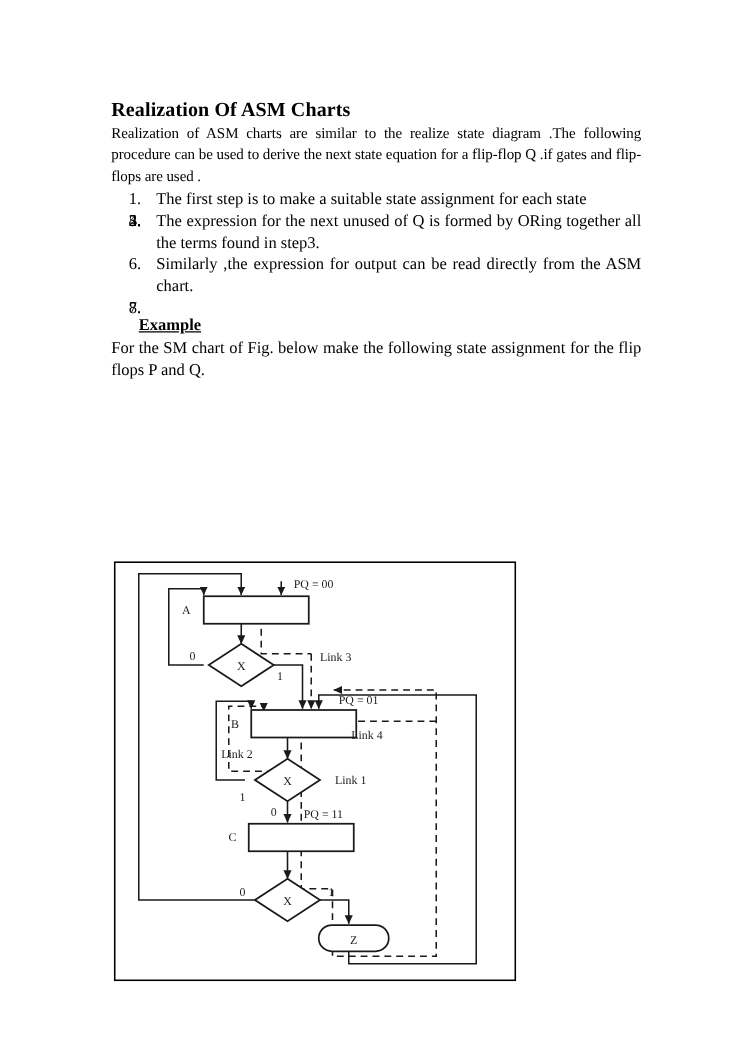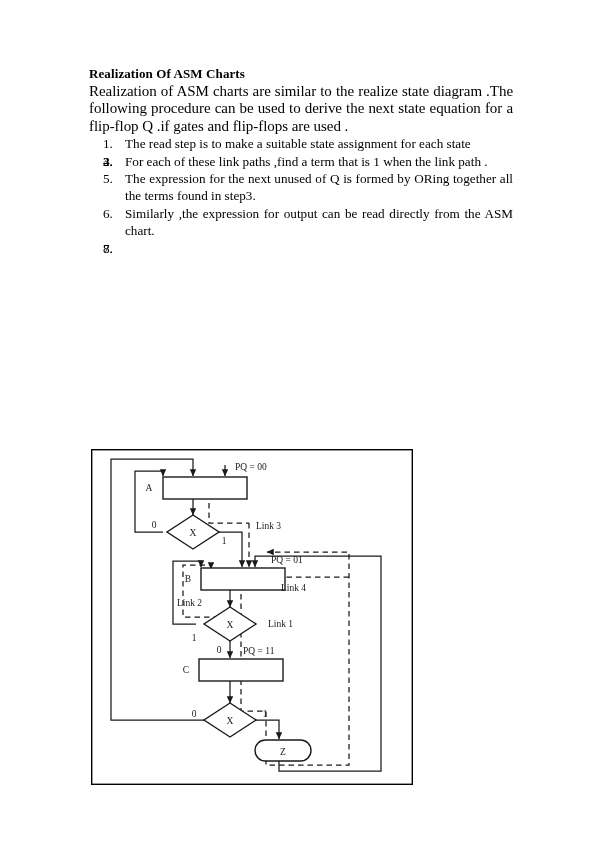--- a/index.html
+++ b/index.html
@@ -22,27 +22,27 @@
     height: 842px;
   }
   .content {
     position: absolute;
     left: 89px;
     top: 66px;
     width: 424px;
   }
   .doc-title {
     font-weight: bold;
-    font-size: 13px;
+    font-size: 16px;
     line-height: 16px;
     letter-spacing: 0.1px;
-    margin: 0 0 1px 0;
+    margin: 15px 0 1px 0;
   }
   .para {
-    font-size: 15px;
+    font-size: 12px;
     line-height: 17.4px;
     text-align: justify;
     margin: 0;
     letter-spacing: -0.05px;
   }
   ol.steps {
     margin: 0;
     padding: 0;
     list-style: none;
     font-size: 13.2px;
@@ -92,48 +92,53 @@
 
 <div class="page">
 
   <div class="content">
     <div class="doc-title">Realization Of ASM Charts</div>
     <p class="para">Realization of ASM charts are similar to the realize state diagram .The following procedure can be used to derive the next state equation for a flip-flop Q .if gates and flip-flops are used .</p>
 
     <ol class="steps">
       <li>
         <span class="num">1.</span>
-        <span>The read step is to make a suitable state assignment for each state</span>
+        <span>The first step is to make a suitable state assignment for each state</span>
       </li>
       <li>
         <span class="num">2.</span>
       </li>
       <li>
         <span class="num">3.</span>
       </li>
       <li>
         <span class="num">4.</span>
-        <span>For each of these link paths ,find a term that is 1 when the link path .</span>
       </li>
       <li>
         <span class="num">5.</span>
         <span>The expression for the next unused of Q is formed by ORing together all the terms found in step3.</span>
       </li>
       <li>
         <span class="num">6.</span>
         <span>Similarly ,the expression for output can be read directly from the ASM chart.</span>
       </li>
       <li>
         <span class="num">7.</span>
       </li>
       <li>
         <span class="num">8.</span>
       </li>
     </ol>
 
+    <div class="example-wrap">
+      <div>
+        <span class="example-head">Example</span>
+      </div>
+      <p class="example-para">For the SM chart of Fig. below make the following state assignment for the flip flops P and Q.</p>
+    </div>
   </div>
 
   <div class="figure">
     <svg width="322" height="336" viewBox="0 0 322 336" xmlns="http://www.w3.org/2000/svg">
       <defs>
         <marker id="arrow" markerWidth="7" markerHeight="7" refX="5.4" refY="2.6" orient="auto">
           <path d="M0,0 L5.6,2.6 L0,5.2 z" fill="#1a1a1a"></path>
         </marker>
         <marker id="arrowd" markerWidth="7" markerHeight="7" refX="5.4" refY="2.6" orient="auto">
           <path d="M0,0 L5.6,2.6 L0,5.2 z" fill="#1a1a1a"></path>

